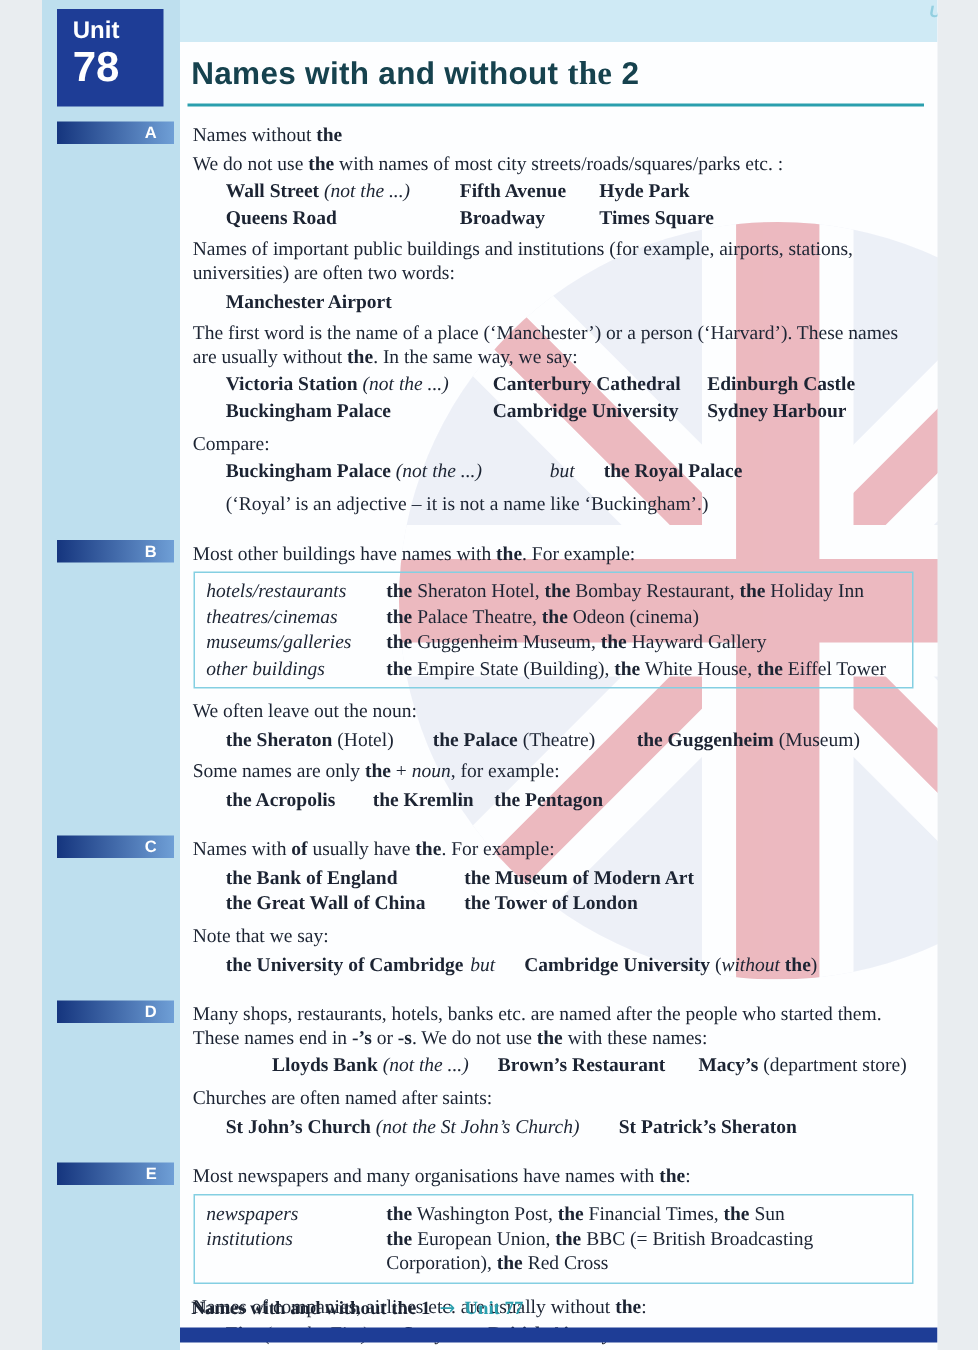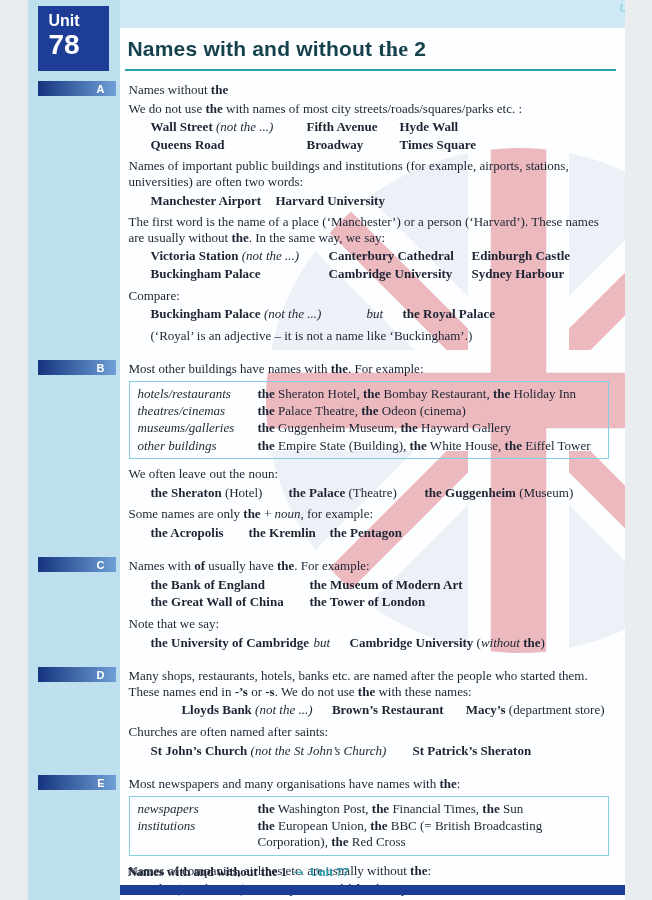--- a/index.html
+++ b/index.html
@@ -84,29 +84,28 @@
       <section class="section">
         <div class="gutter">
           <div class="letter-box">A</div>
         </div>
         <div class="section-content">
           <div class="para">Names without <b>the</b></div>
           <div class="para">We do not use <b>the</b> with names of most city streets/roads/squares/parks etc. :</div>
           <div class="ex" style="grid-template-columns: 156px 93px 1fr;">
             <div class="cell"><b>Wall Street</b> <i>(not the ...)</i></div>
             <div class="cell"><b>Fifth Avenue</b></div>
-            <div class="cell"><b>Hyde Wall</b></div>
+            <div class="cell"><b>Hyde Park</b></div>
             <div class="cell"><b>Queens Road</b></div>
             <div class="cell"><b>Broadway</b></div>
             <div class="cell"><b>Times Square</b></div>
           </div>
           <div class="para">Names of important public buildings and institutions (for example, airports, stations, universities) are often two words:</div>
           <div class="ex" style="grid-template-columns: 125px 1fr;">
             <div class="cell"><b>Manchester Airport</b></div>
-            <div class="cell"><b>Harvard University</b></div>
           </div>
           <div class="para">The first word is the name of a place (‘Manchester’) or a person (‘Harvard’). These names are usually without <b>the</b>. In the same way, we say:</div>
           <div class="ex" style="grid-template-columns: 178px 143px 1fr;">
             <div class="cell"><b>Victoria Station</b> <i>(not the ...)</i></div>
             <div class="cell"><b>Canterbury Cathedral</b></div>
             <div class="cell"><b>Edinburgh Castle</b></div>
             <div class="cell"><b>Buckingham Palace</b></div>
             <div class="cell"><b>Cambridge University</b></div>
             <div class="cell"><b>Sydney Harbour</b></div>
           </div>

